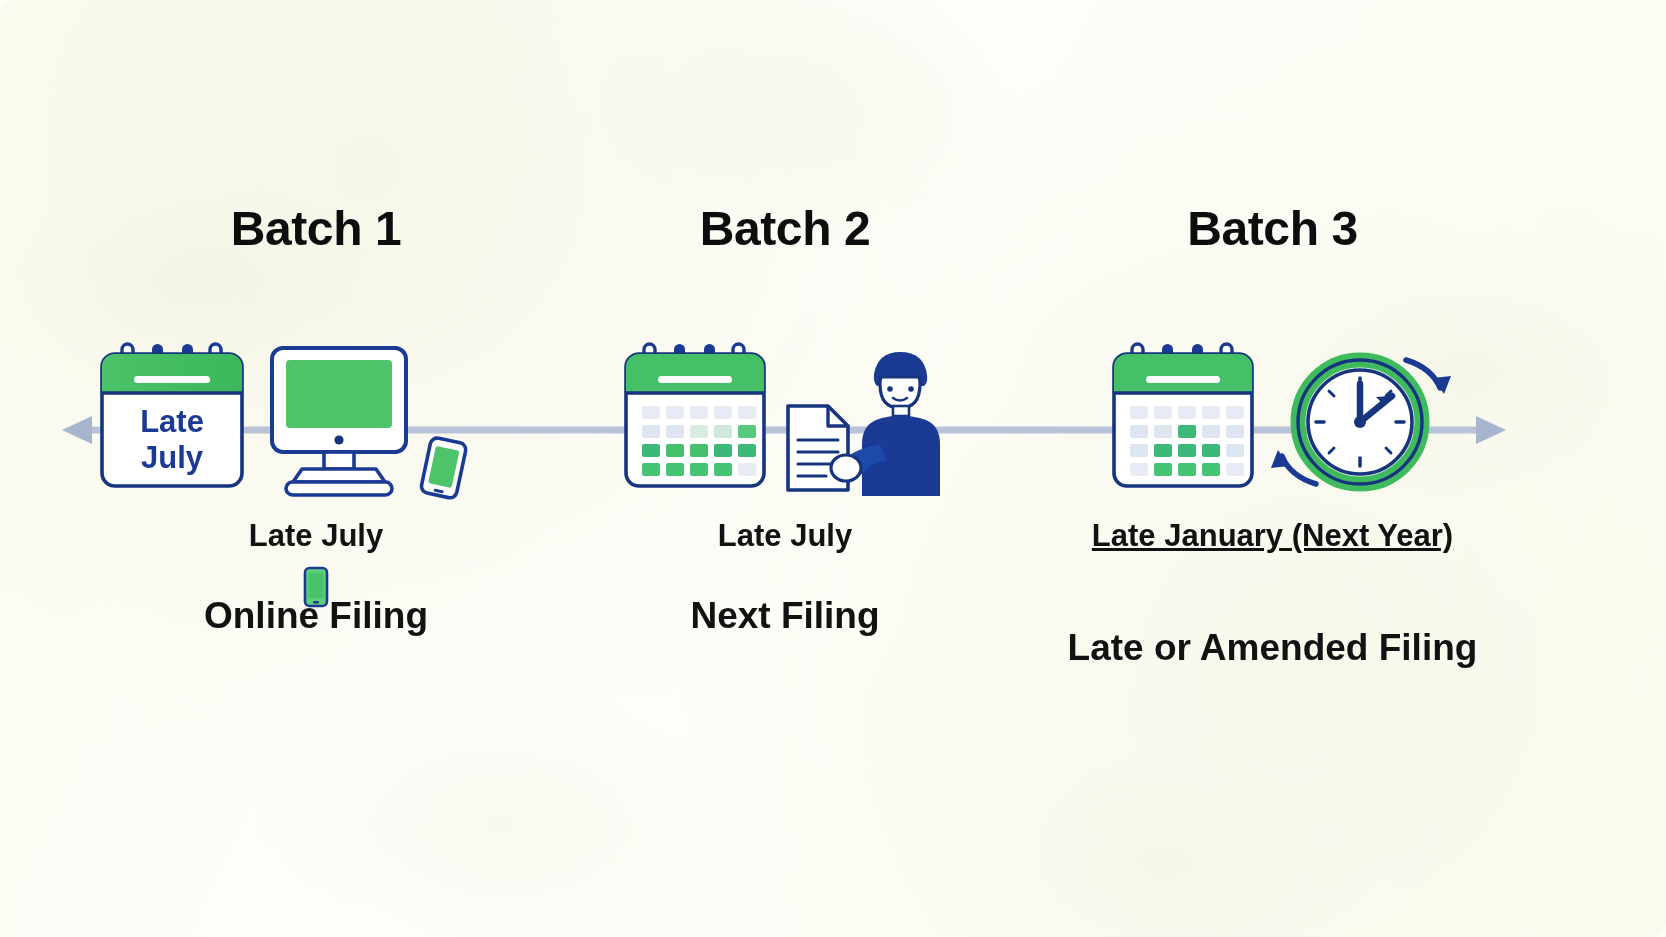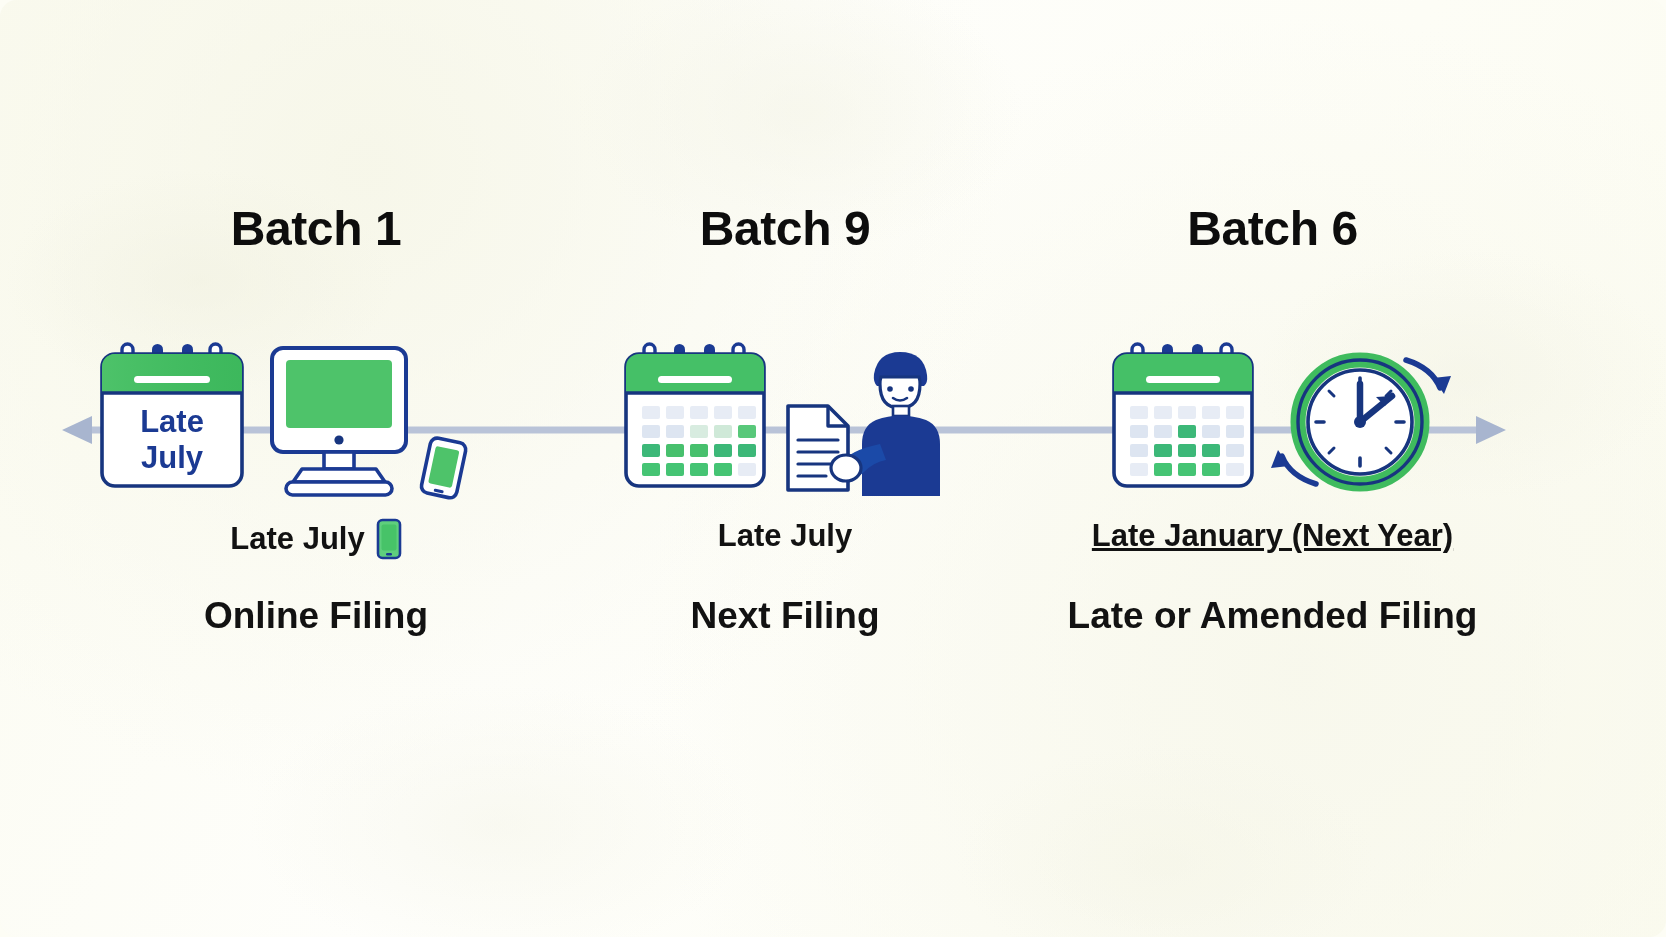--- a/index.html
+++ b/index.html
@@ -45,29 +45,29 @@
     font-size:48px; font-weight:700; color:#0d0d0d;
     letter-spacing:-0.4px; line-height:1;
   }
 
   .art { position:absolute; top:340px; left:0; width:100%; height:165px; }
 
   .date-label {
     position:absolute; top:518px; left:0; width:100%;
     font-size:31px; font-weight:700; color:#121212;
     line-height:1.18;
-    display:flex; align-items:center; justify-content:center; gap:11px;
+    display:flex; align-items:center; justify-content:center; gap:11px;flex-direction:column;
   }
   .mode-label {
     position:absolute; top:588px; left:0; width:100%;
     font-size:37px; font-weight:700; color:#121212;
     line-height:1.5;
   }
   .col-3 .date-label { top:518px;text-decoration:underline; }
-  .col-3 .mode-label { top:588px; }
+  .col-3 .mode-label { top:620px; }
 
   .inline-phone { display:inline-block; width:26px; height:42px; flex:0 0 auto; }
 </style>
 </head>
 <body>
 
 <div id="stage">
 
   <svg class="axis" viewBox="0 0 1666 64" xmlns="http://www.w3.org/2000/svg">
     <line x1="78" y1="32" x2="1496" y2="32" stroke="#b9c3d8" stroke-width="7" stroke-linecap="round"></line>
@@ -128,21 +128,21 @@
         <rect x="2" y="2" width="22" height="38" rx="4.5" fill="#5fcf7d" stroke="#1b3a93" stroke-width="2.6"></rect>
         <rect x="5.5" y="6.5" width="15" height="26" rx="2" fill="#47c368"></rect>
         <rect x="10" y="35" width="6" height="2.4" rx="1.2" fill="#1b3a93"></rect>
       </svg>
     </div>
 
     <div class="mode-label">Online Filing</div>
   </div>
 
   <div class="col col-2">
-    <div class="batch-title">Batch 9</div>
+    <div class="batch-title">Batch 2</div>
 
     <svg class="art" viewBox="0 0 390 165" xmlns="http://www.w3.org/2000/svg">
 
       <g>
         <rect x="54" y="4" width="11" height="26" rx="5.5" fill="#ffffff" stroke="#1b3a93" stroke-width="3.4"></rect>
         <rect x="84" y="4" width="11" height="26" rx="5.5" fill="#1b3a93"></rect>
         <rect x="114" y="4" width="11" height="26" rx="5.5" fill="#1b3a93"></rect>
         <rect x="143" y="4" width="11" height="26" rx="5.5" fill="#ffffff" stroke="#1b3a93" stroke-width="3.4"></rect>
         <rect x="36" y="14" width="138" height="132" rx="13" fill="#ffffff" stroke="#17357f" stroke-width="3.6"></rect>
         <path d="M36 27 a13 13 0 0 1 13 -13 h112 a13 13 0 0 1 13 13 v26 h-138 Z" fill="#45c067"></path>
@@ -204,21 +204,21 @@
       </g>
     </svg>
 
     <div class="date-label">
       <span>Late July</span>
     </div>
     <div class="mode-label">Next Filing</div>
   </div>
 
   <div class="col col-3">
-    <div class="batch-title">Batch 6</div>
+    <div class="batch-title">Batch 3</div>
 
     <svg class="art" viewBox="0 0 465 165" xmlns="http://www.w3.org/2000/svg">
 
       <g>
         <rect x="92" y="4" width="11" height="26" rx="5.5" fill="#ffffff" stroke="#1b3a93" stroke-width="3.4"></rect>
         <rect x="122" y="4" width="11" height="26" rx="5.5" fill="#1b3a93"></rect>
         <rect x="152" y="4" width="11" height="26" rx="5.5" fill="#1b3a93"></rect>
         <rect x="181" y="4" width="11" height="26" rx="5.5" fill="#ffffff" stroke="#1b3a93" stroke-width="3.4"></rect>
         <rect x="74" y="14" width="138" height="132" rx="13" fill="#ffffff" stroke="#17357f" stroke-width="3.6"></rect>
         <path d="M74 27 a13 13 0 0 1 13 -13 h112 a13 13 0 0 1 13 13 v26 h-138 Z" fill="#45c067"></path>

